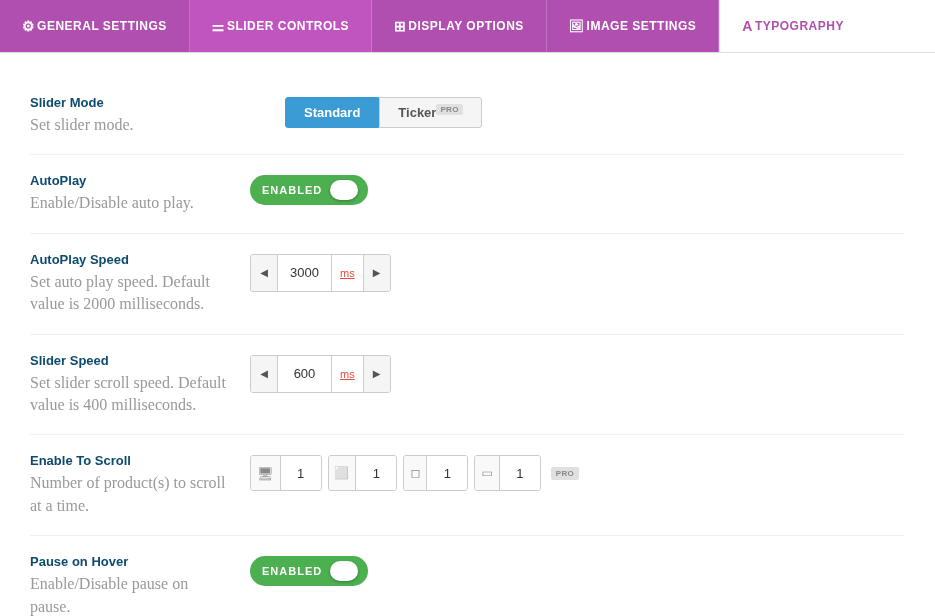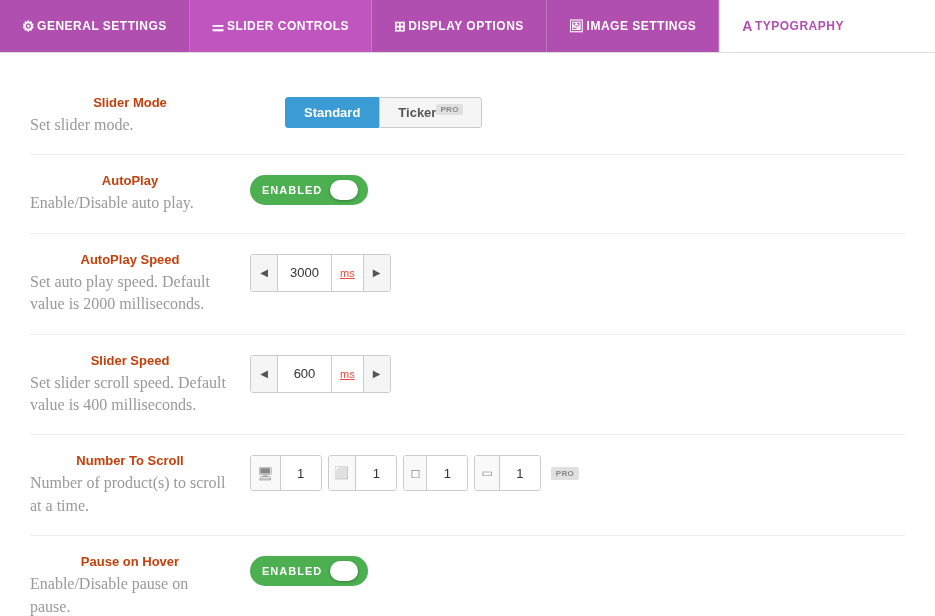--- a/index.html
+++ b/index.html
@@ -59,23 +59,22 @@
       border-bottom: 1px solid #f0f0f0;
       gap: 20px;
     }
     .setting-label-col {
       width: 200px;
       flex-shrink: 0;
     }
     .setting-label {
       font-weight: 700;
       font-size: 13px;
-      color: #c2410c;
+      color: #0c4a6e;
       margin-bottom: 4px;
-      text-align: center;
     }
     .setting-desc {
       font-size: 16px;
       color: #999;
       line-height: 1.4;
       font-family: Liberation Serif, serif;
     }
     .setting-control {
       display: flex;
       align-items: center;
@@ -324,21 +323,21 @@
         <div class="spinner-arrow">◀</div>
         <input class="spinner-value" type="text" value="600" style="">
         <span class="spinner-unit">ms</span>
         <div class="spinner-arrow">▶</div>
       </div>
     </div>
   </div>
 
   <div class="setting-row">
     <div class="setting-label-col">
-      <div class="setting-label">Number To Scroll</div>
+      <div class="setting-label">Enable To Scroll</div>
       <div class="setting-desc">Number of product(s) to scroll at a time.</div>
     </div>
     <div class="setting-control">
       <div class="scroll-controls">
 
         <div class="scroll-item">
           <span class="scroll-icon">🖥</span>
           <input class="scroll-input" type="text" value="1" style="">
         </div>
 

